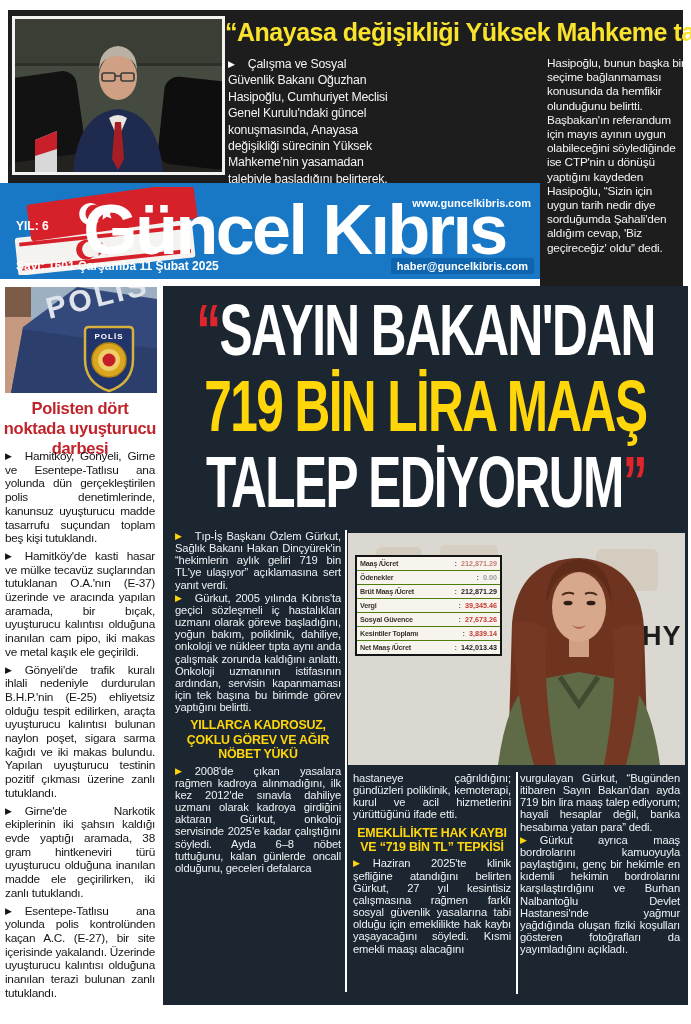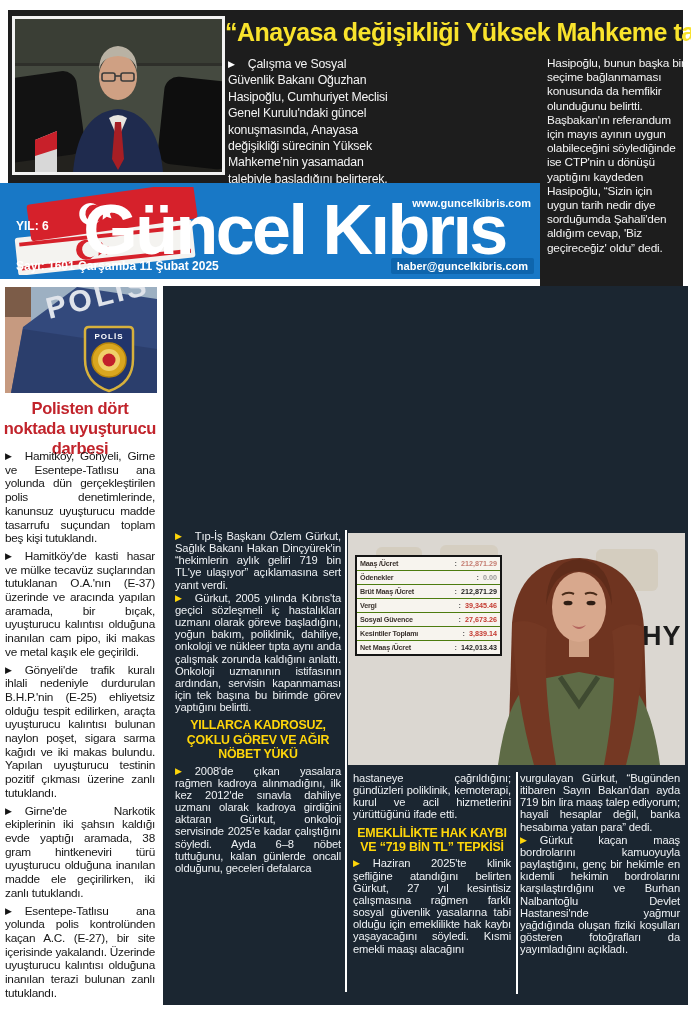--- a/index.html
+++ b/index.html
@@ -155,20 +155,31 @@
     <div class="left-body">
       <p><span class="tri tri-k">▶</span><span>Hamitköy, Gönyeli, Girne ve Esentepe-Tatlısu ana yolunda dün gerçekleştirilen polis denetimlerinde, kanunsuz uyuşturucu madde tasarrufu suçundan toplam beş kişi tutuklandı.</span></p>
       <p><span class="tri tri-k">▶</span><span>Hamitköy'de kasti hasar ve mülke tecavüz suçlarından tutuklanan O.A.'nın (E-37) üzerinde ve aracında yapılan aramada, bir bıçak, uyuşturucu kalıntısı olduğuna inanılan cam pipo, iki makas ve metal kaşık ele geçirildi.</span></p>
       <p><span class="tri tri-k">▶</span><span>Gönyeli'de trafik kuralı ihlali nedeniyle durdurulan B.H.P.'nin (E-25) ehliyetsiz olduğu tespit edilirken, araçta uyuşturucu kalıntısı bulunan naylon poşet, sigara sarma kağıdı ve iki makas bulundu. Yapılan uyuşturucu testinin pozitif çıkması üzerine zanlı tutuklandı.</span></p>
       <p><span class="tri tri-k">▶</span><span>Girne'de Narkotik ekiplerinin iki şahsın kaldığı evde yaptığı aramada, 38 gram hintkeneviri türü uyuşturucu olduğuna inanılan madde ele geçirilirken, iki zanlı tutuklandı.</span></p>
       <p><span class="tri tri-k">▶</span><span>Esentepe-Tatlısu ana yolunda polis kontrolünden kaçan A.C. (E-27), bir site içerisinde yakalandı. Üzerinde uyuşturucu kalıntısı olduğuna inanılan terazi bulunan zanlı tutuklandı.</span></p>
     </div>
   </div>
 
   <div class="navy">
+    <div class="headline-block">
+      <div class="hline">
+          <span class="hscale hl-white"><span class="hq">“</span><span>SAYIN BAKAN'DAN</span></span>
+        </div>
+      <div class="hline">
+          <span class="hscale hl-yellow">719 BİN LİRA MAAŞ</span>
+        </div>
+      <div class="hline">
+          <span class="hscale hl-white"><span>TALEP EDİYORUM</span><span class="hq">”</span></span>
+        </div>
+    </div>
 
     <div class="sep sep1"></div>
     <div class="sep sep2"></div>
 
     <div class="ncol ncol1">
       <p><span class="tri tri-y">▶</span><span>Tıp-İş Başkanı Özlem Gürkut, Sağlık Bakanı Hakan Dinçyürek'in “hekimlerin aylık geliri 719 bin TL'ye ulaşıyor” açıklamasına sert yanıt verdi.</span></p>
       <p><span class="tri tri-y">▶</span><span>Gürkut, 2005 yılında Kıbrıs'ta geçici sözleşmeli iç hastalıkları uzmanı olarak göreve başladığını, yoğun bakım, poliklinik, dahiliye, onkoloji ve nükleer tıpta aynı anda çalışmak zorunda kaldığını anlattı. Onkoloji uzmanının istifasının ardından, servisin kapanmaması için tek başına bu birimde görev yaptığını belirtti.</span></p>
       <p class="subhead">YILLARCA KADROSUZ, ÇOKLU GÖREV VE AĞIR NÖBET YÜKÜ</p>
       <p><span class="tri tri-y">▶</span><span>2008'de çıkan yasalara rağmen kadroya alınmadığını, ilk kez 2012'de sınavla dahiliye uzmanı olarak kadroya girdiğini aktaran Gürkut, onkoloji servisinde 2025'e kadar çalıştığını söyledi. Ayda 6–8 nöbet tuttuğunu, kalan günlerde oncall olduğunu, geceleri defalarca</span></p>
     </div>
@@ -235,17 +246,17 @@
     </div>
 
     <div class="ncol ncol2">
       <p><span>hastaneye çağrıldığını; gündüzleri poliklinik, kemoterapi, kurul ve acil hizmetlerini yürüttüğünü ifade etti.</span></p>
       <p class="subhead">EMEKLİLİKTE HAK KAYBI VE “719 BİN TL” TEPKİSİ</p>
       <p><span class="tri tri-y">▶</span><span>Haziran 2025'te klinik şefliğine atandığını belirten Gürkut, 27 yıl kesintisiz çalışmasına rağmen farklı sosyal güvenlik yasalarına tabi olduğu için emeklilikte hak kaybı yaşayacağını söyledi. Kısmi emekli maaşı alacağını</span></p>
     </div>
 
     <div class="ncol ncol3">
       <p><span>vurgulayan Gürkut, “Bugünden itibaren Sayın Bakan'dan ayda 719 bin lira maaş talep ediyorum; hayali hesaplar değil, banka hesabıma yatan para” dedi.</span></p>
-      <p><span class="tri tri-y">▶</span><span>Gürkut kaçan maaş bordrolarını kamuoyuyla paylaştığını, genç bir hekimle en kıdemli hekimin bordrolarını karşılaştırdığını ve Burhan Nalbantoğlu Devlet Hastanesi'nde yağmur yağdığında oluşan fiziki koşulları gösteren fotoğrafları da yayımladığını açıkladı.</span></p>
+      <p><span class="tri tri-y">▶</span><span>Gürkut ayrıca maaş bordrolarını kamuoyuyla paylaştığını, genç bir hekimle en kıdemli hekimin bordrolarını karşılaştırdığını ve Burhan Nalbantoğlu Devlet Hastanesi'nde yağmur yağdığında oluşan fiziki koşulları gösteren fotoğrafları da yayımladığını açıkladı.</span></p>
     </div>
   </div>
 
 </div>
 
 </body></html>

